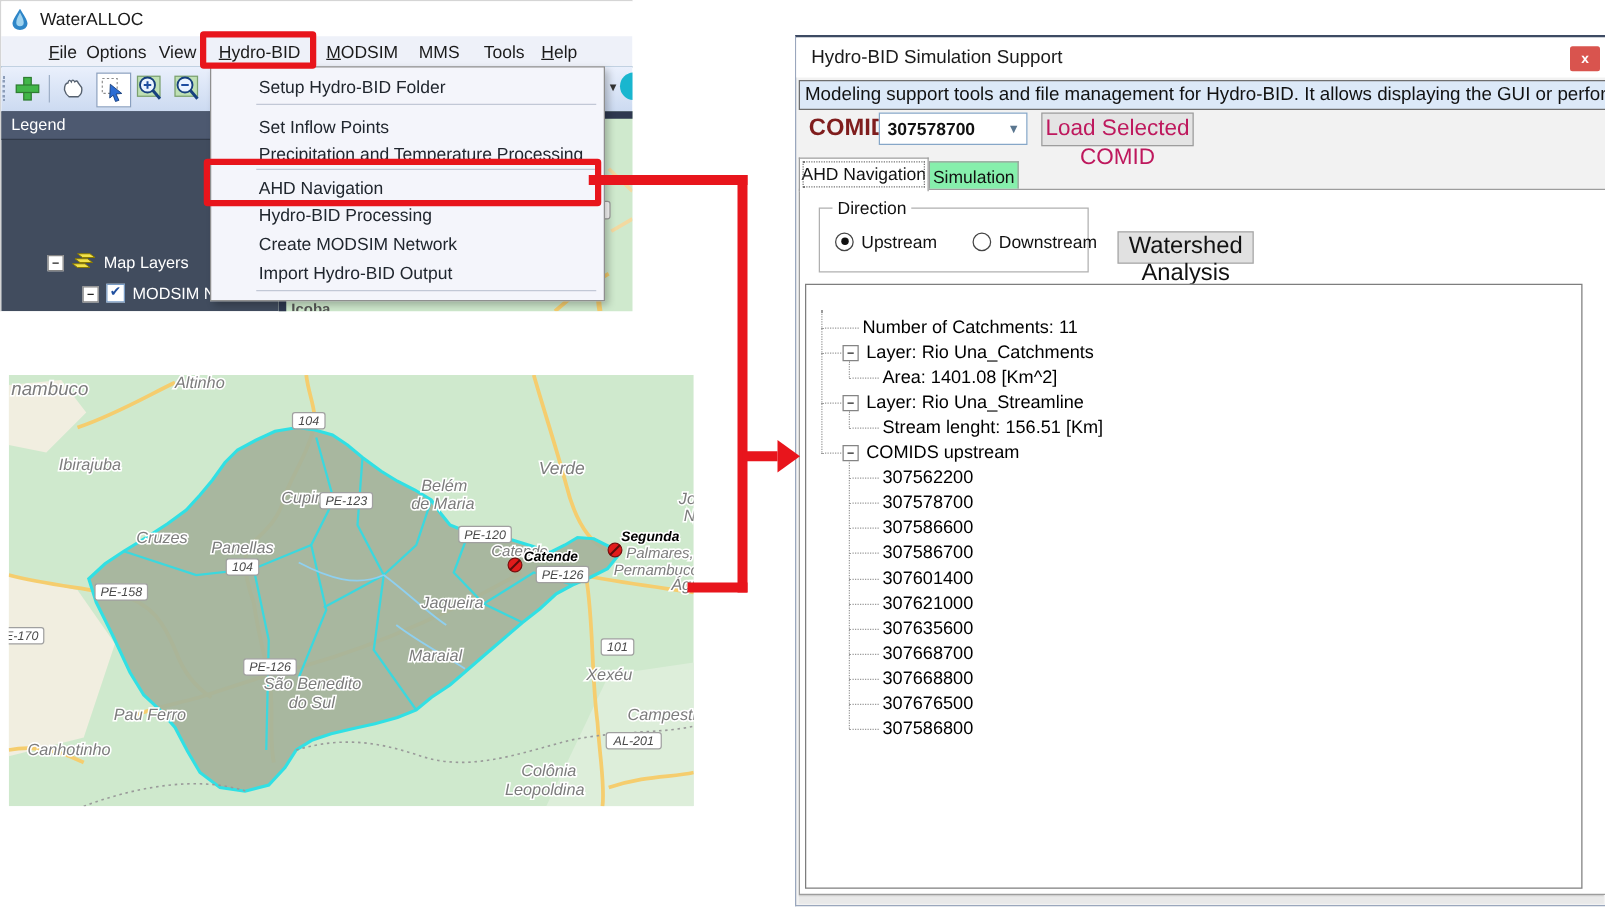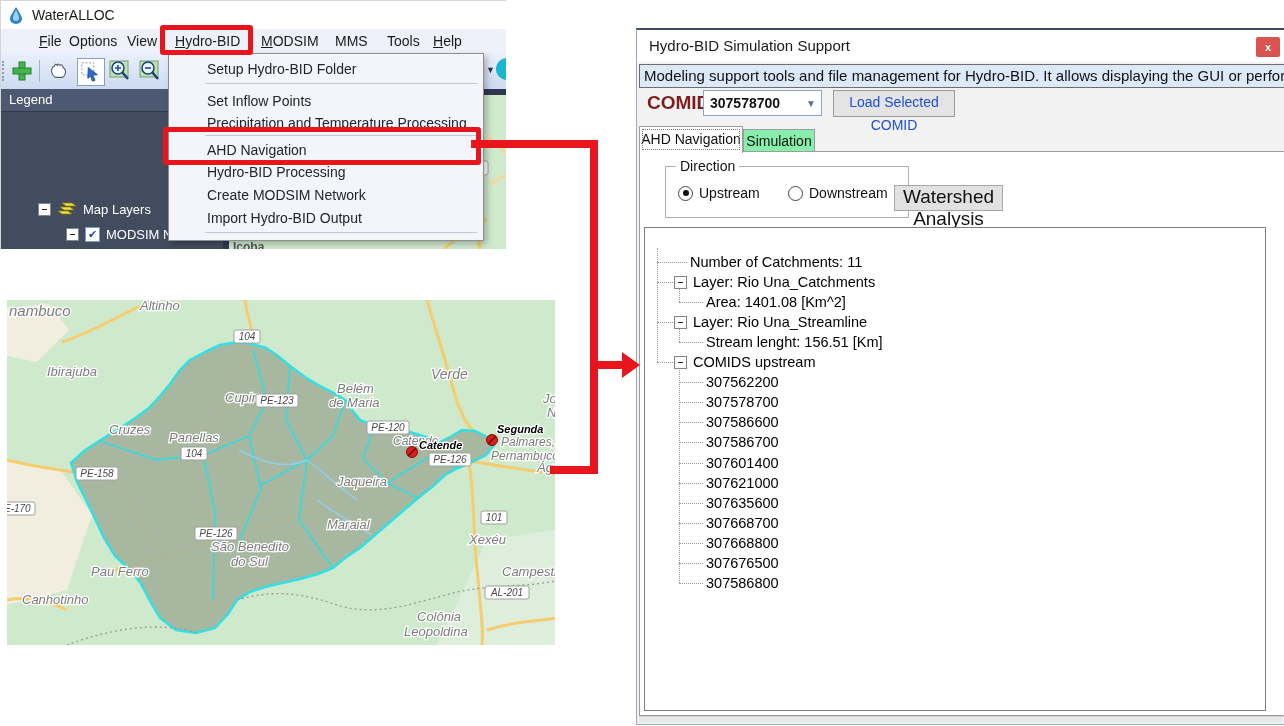--- a/index.html
+++ b/index.html
@@ -12,21 +12,21 @@
   #titlebar .ttl{font-size:14px;color:#1a1a1a;margin-left:8px;}
   #menubar{left:0;top:28px;width:505px;height:24px;background:#eef1f9;border-bottom:1px solid #0c4a6e;}
   .mitem{position:absolute;top:0;height:24px;line-height:24px;font-size:14px;color:#1b1b1b;padding:0 2px;}
   #toolbar{left:0;top:52px;width:505px;height:36px;background:linear-gradient(#eaf0fc,#ccdaf1);border-bottom:1px solid #a9b9d2;}
   .tbtn{position:absolute;top:5px;width:26px;height:26px;display:flex;align-items:center;justify-content:center;}
   .tsep{position:absolute;top:7px;width:1px;height:22px;background:#9fb0c8;}
   #grip{left:1px;top:8px;width:5px;height:20px;border-left:2px dotted #8b9cb8;}
   
   #legendpanel{left:0;top:88px;width:222px;height:160px;background:#414c5e;overflow:hidden;}
   #legendhdr{left:0;top:0;width:222px;height:22px;background:#4d5970;color:#fff;font-size:13px;line-height:22px;padding-left:8px;border-bottom:1px solid #313a49;}
-  .lrow{position:absolute;display:flex;align-items:center;color:#fff;font-size:13px;white-space:nowrap;padding-left:29px;}
+  .lrow{position:absolute;display:flex;align-items:flex-end;color:#fff;font-size:13px;white-space:nowrap;padding-left:29px;}
   .expbox{width:11px;height:11px;background:#fff;border:1px solid #848484;display:flex;align-items:center;justify-content:center;flex:none;}
   .expbox .minus{width:5px;height:1px;background:#222;}
   .cbx{width:13px;height:13px;background:#fff;border:1px solid #7a9cc4;color:#2050a0;font-size:11px;line-height:12px;text-align:center;flex:none;}
   
   #mappane{left:222px;top:88px;width:283px;height:160px;background:#cfe9cd;border-left:6px solid #2e3850;border-top:6px solid #2e3850;overflow:hidden;}
   
   #dropdown{left:167px;top:52px;width:314px;height:186px;background:#f4f5fb;border:1px solid #8f8f8f;box-shadow:3px 3px 6px rgba(0,0,0,.25);z-index:6;}
   .ditem{position:absolute;left:38px;right:8px;height:22px;line-height:22px;font-size:14px;color:#20262e;white-space:nowrap;}
   .dsep{position:absolute;left:36px;right:6px;height:1px;background:#c2c8d6;}
   
@@ -36,26 +36,26 @@
   
   #dialog{left:636px;top:28px;width:650px;height:694px;background:#f2f2f2;border:1px solid #9aa7bd;border-top:2px solid #3d4a63;z-index:3;}
   #dlg-titlebar{left:0;top:0;width:100%;height:32px;background:#fff;}
   #dlg-title{left:12px;top:0;height:32px;line-height:32px;font-size:15px;color:#1a1a1a;}
   #dlg-close{left:619px;top:7px;width:24px;height:20px;background:#d9544e;border-radius:2px;color:#fff;font-size:11px;font-weight:bold;text-align:center;line-height:20px;}
   #dlg-banner{left:2px;top:34px;width:644px;height:22px;background:#dce9f8;border:1px solid #6e6e6e;font-size:15px;color:#111;line-height:22px;padding-left:4px;white-space:nowrap;overflow:hidden;}
   #comid-label{left:10px;top:60px;height:26px;line-height:26px;font-weight:bold;font-size:19px;color:#7f1d1d;}
   #comid-combo{left:66px;top:60px;width:117px;height:24px;background:#fff;border:1px solid #86a7c8;display:flex;align-items:center;}
   #comid-combo .val{font-weight:bold;font-size:14px;color:#111;margin-left:6px;flex:1;}
   #comid-combo .chev{color:#5a768f;font-size:10px;margin-right:5px;}
-  #load-btn{left:196px;top:60px;width:120px;height:25px;background:#e4e4e4;border:1px solid #9d9d9d;font-size:14px;color:#1d4ed8;text-align:center;line-height:23px;}
+  #load-btn{left:196px;top:60px;width:120px;height:25px;background:#e4e4e4;border:1px solid #9d9d9d;font-size:18px;color:#be185d;text-align:center;line-height:23px;}
   .tab{position:absolute;text-align:center;font-size:14px;color:#111;}
   #tab1{left:2px;top:96px;width:102px;height:26px;line-height:25px;background:#fff;border:1px solid #9d9d9d;border-bottom:none;z-index:2;outline:1px dotted #777;outline-offset:-4px;}
   #tab2{left:106px;top:99px;width:70px;height:23px;line-height:22px;background:#86efac;border:1px solid #9d9d9d;border-bottom:none;}
   #tabpanel{left:2px;top:121px;width:646px;height:563px;background:#fff;border:1px solid #9d9d9d;}
-  #dirbox{left:28px;top:136px;width:214px;height:50px;border:1px solid #b0b0b0;background:#fff;padding-left:28px;}
+  #dirbox{left:18px;top:136px;width:214px;height:50px;border:1px solid #b0b0b0;background:#fff;}
   #dirbox .gb-label{position:absolute;left:10px;top:-9px;background:#fff;padding:0 4px;font-size:14px;color:#111;}
   .radio-row{position:absolute;display:flex;align-items:center;font-size:14px;color:#111;}
   .radio{width:13px;height:13px;border:1px solid #444;border-radius:50%;background:#fff;margin-right:6px;display:flex;align-items:center;justify-content:center;flex:none;}
   .radio .dot{width:6px;height:6px;border-radius:50%;background:#111;}
   #ws-btn{left:257px;top:155px;width:107px;height:24px;background:#e1e1e1;border:1px solid #a6a6a6;font-size:19px;color:#111;text-align:center;line-height:22px;}
   #treepanel{left:7px;top:197px;width:620px;height:482px;background:#fff;border:1px solid #7e7e7e;overflow:hidden;}
   .trow{position:absolute;height:20px;display:flex;align-items:center;font-size:14.5px;color:#000;white-space:nowrap;}
   .dotv{position:absolute;width:1px;border-left:1px dotted #9b9b9b;}
   .doth{position:absolute;height:1px;border-top:1px dotted #9b9b9b;}
   #dlg-bottom{left:2px;top:686px;width:644px;height:6px;background:#e9e9e9;border-top:1px solid #cfcfcf;}

